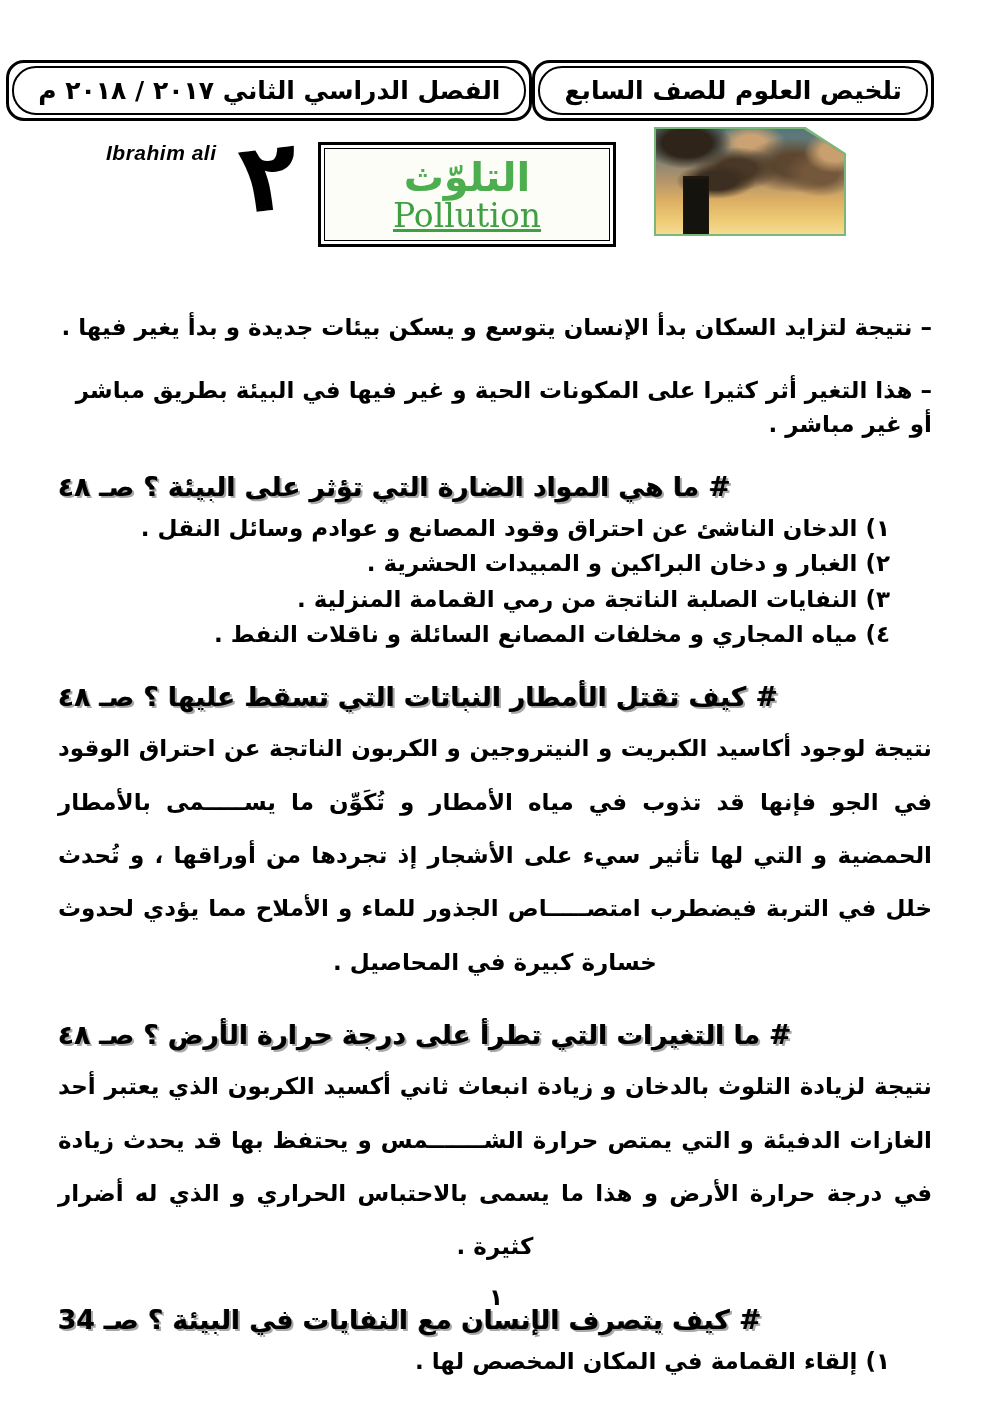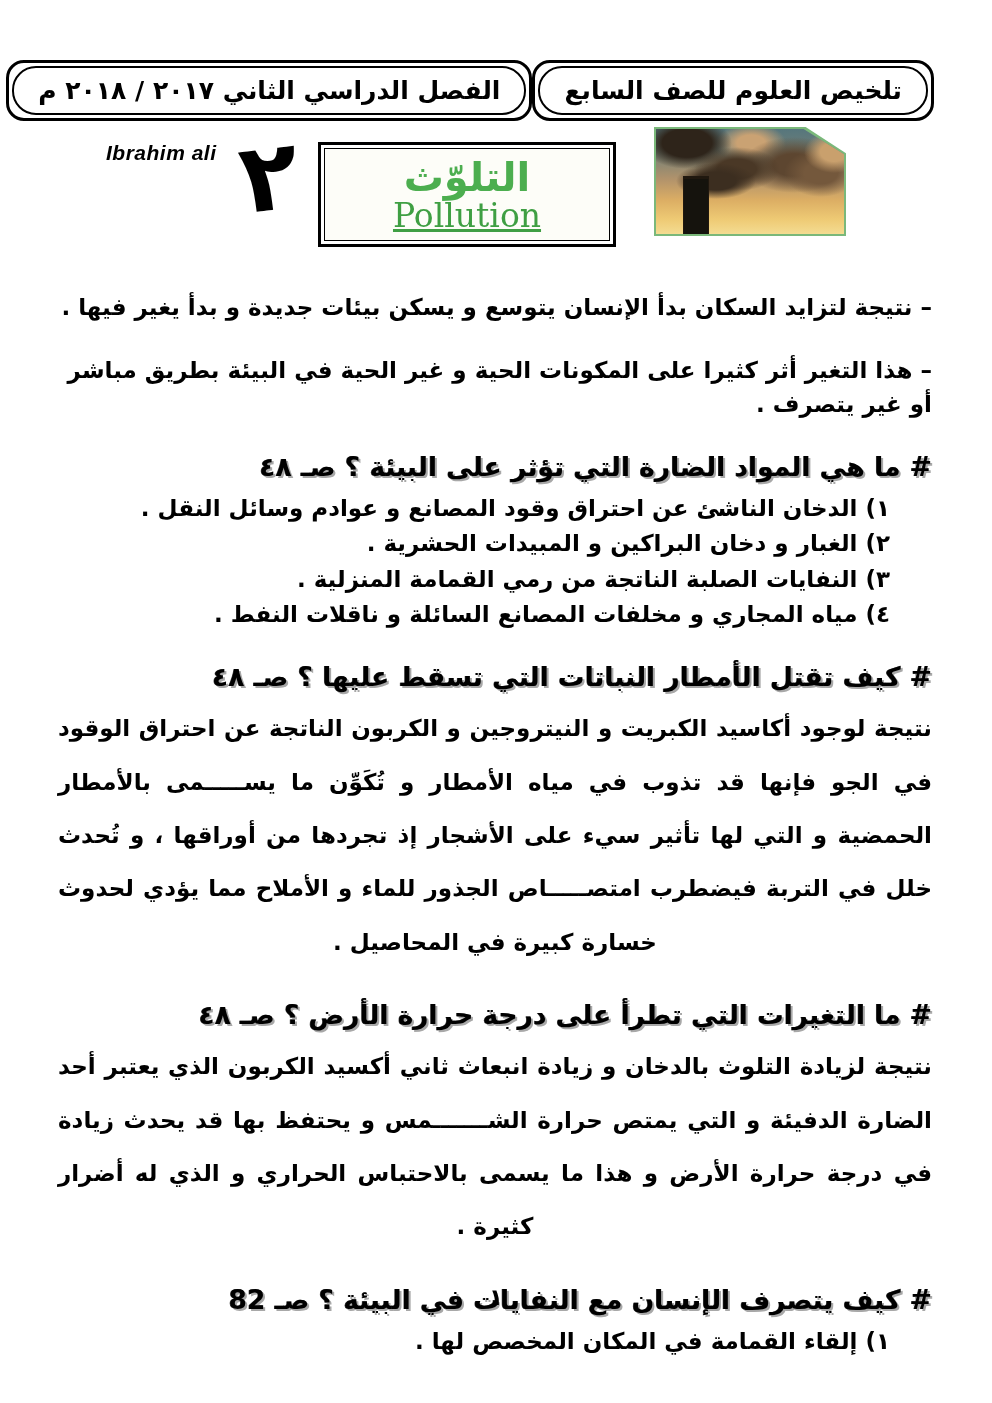--- a/index.html
+++ b/index.html
@@ -63,23 +63,23 @@
   .chimney {
     position:absolute; left:28px; top:50px; width:24px; height:59px;
     background:#15130d; box-shadow:0 -2px 0 1px #20180f;
   }
   
   .content { padding:0 60px 0 58px; }
   .bullet {
     font-size:23px; font-weight:bold; line-height:1.45; margin-top:30px;
     text-align:right;
   }
-  .bullet.first { margin-top:42px; }
+  .bullet.first { margin-top:62px; }
   .qheading {
-    font-size:26.5px; font-weight:bold; margin:30px 0 10px 0; text-align:right;
+    font-size:26.5px; font-weight:bold; margin:30px 0 10px 0; text-align:left;
     color:#000; text-shadow:2px 2px 0 #a8a8a8, -0.5px -0.5px 0 #555;
     letter-spacing:0.5px;
   }
   .item {
     font-size:23px; font-weight:bold; line-height:1.45; margin-top:2px;
     padding-right:42px; text-align:right;
   }
   .para {
     font-size:23px; font-weight:bold; line-height:2.32; margin-top:8px;
     text-align:justify; text-align-last:center;
@@ -122,34 +122,34 @@
         <div class="smoke sm5"></div>
         <div class="smoke sm7"></div>
         <div class="chimney"></div>
       </div>
     </div>
   </div>
 
   <div class="content">
 
     <p class="bullet first">– نتيجة لتزايد السكان بدأ الإنسان يتوسع و يسكن بيئات جديدة و بدأ يغير فيها .</p>
-    <p class="bullet">– هذا التغير أثر كثيرا على المكونات الحية و غير الحية في البيئة بطريق مباشر أو غير يتصرف .</p>
+    <p class="bullet">– هذا التغير أثر كثيرا على المكونات الحية و غير فيها في البيئة بطريق مباشر أو غير مباشر .</p>
 
     <h3 class="qheading">#  ما هي المواد الضارة التي تؤثر على البيئة ؟ صـ ٤٨</h3>
     <p class="item">١) الدخان الناشئ عن احتراق وقود المصانع و عوادم وسائل النقل .</p>
     <p class="item">٢) الغبار و دخان البراكين و المبيدات الحشرية .</p>
     <p class="item">٣) النفايات الصلبة الناتجة من رمي القمامة المنزلية .</p>
     <p class="item">٤) مياه المجاري و مخلفات المصانع السائلة و ناقلات النفط .</p>
 
     <h3 class="qheading">#  كيف تقتل الأمطار النباتات التي تسقط عليها ؟ صـ ٤٨</h3>
     <p class="para">نتيجة لوجود أكاسيد الكبريت و النيتروجين و الكربون الناتجة عن احتراق الوقود في الجو فإنها قد تذوب في مياه الأمطار و تُكَوِّن ما يســـــمى بالأمطار الحمضية و التي لها تأثير سيء على الأشجار إذ تجردها من أوراقها ، و تُحدث خلل في التربة فيضطرب امتصـــــاص الجذور للماء و الأملاح مما يؤدي لحدوث خسارة كبيرة في المحاصيل .</p>
 
     <h3 class="qheading">#  ما التغيرات التي تطرأ على درجة حرارة الأرض ؟ صـ ٤٨</h3>
-    <p class="para">نتيجة لزيادة التلوث بالدخان و زيادة انبعاث ثاني أكسيد الكربون الذي يعتبر أحد الضارة الدفيئة و التي يمتص حرارة الشـــــــمس و يحتفظ بها قد يحدث زيادة في درجة حرارة الأرض و هذا ما يسمى بالاحتباس الحراري و الذي له أضرار كثيرة .</p>
+    <p class="para">نتيجة لزيادة التلوث بالدخان و زيادة انبعاث ثاني أكسيد الكربون الذي يعتبر أحد الغازات الدفيئة و التي يمتص حرارة الشـــــــمس و يحتفظ بها قد يحدث زيادة في درجة حرارة الأرض و هذا ما يسمى بالاحتباس الحراري و الذي له أضرار كثيرة .</p>
 
-    <h3 class="qheading">#  كيف يتصرف الإنسان مع النفايات في البيئة ؟  صـ 82</h3>
+    <h3 class="qheading">#  كيف يتصرف الإنسان مع النفايات في البيئة ؟  صـ 34</h3>
     <p class="item">١) إلقاء القمامة في المكان المخصص لها .</p>
 
   </div>
 
   <div class="pagenum">١</div>
 
 </div>
 
 </body></html>

